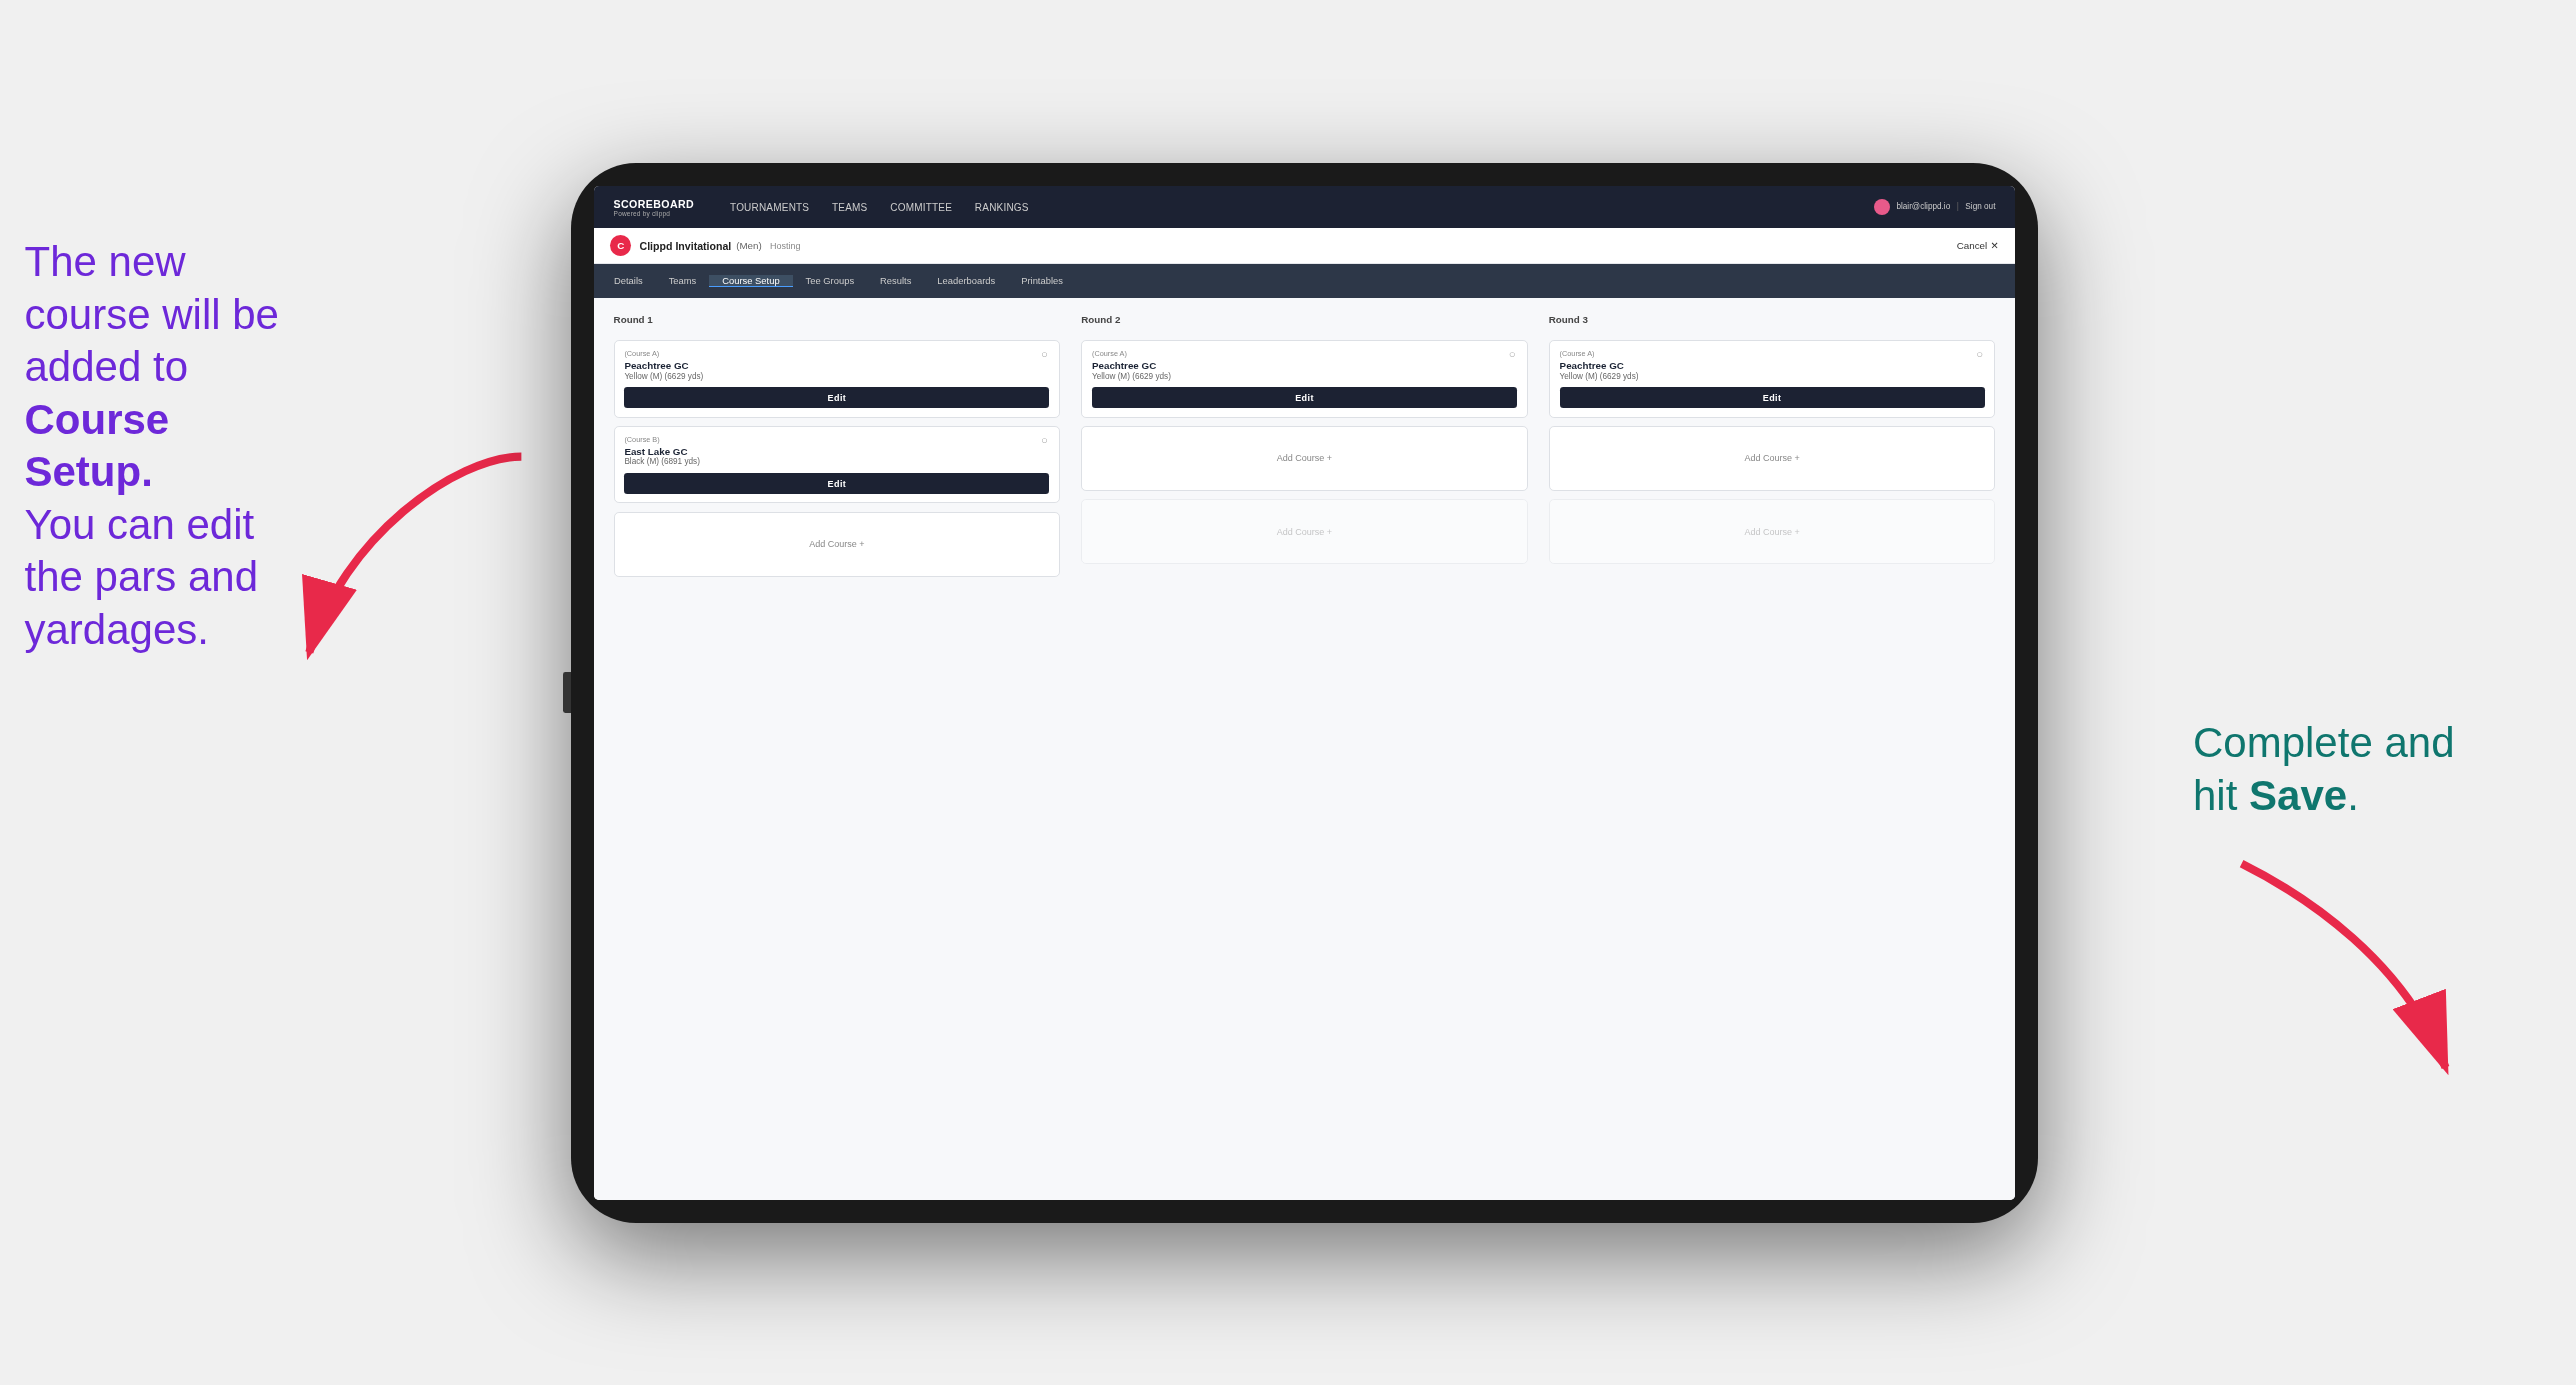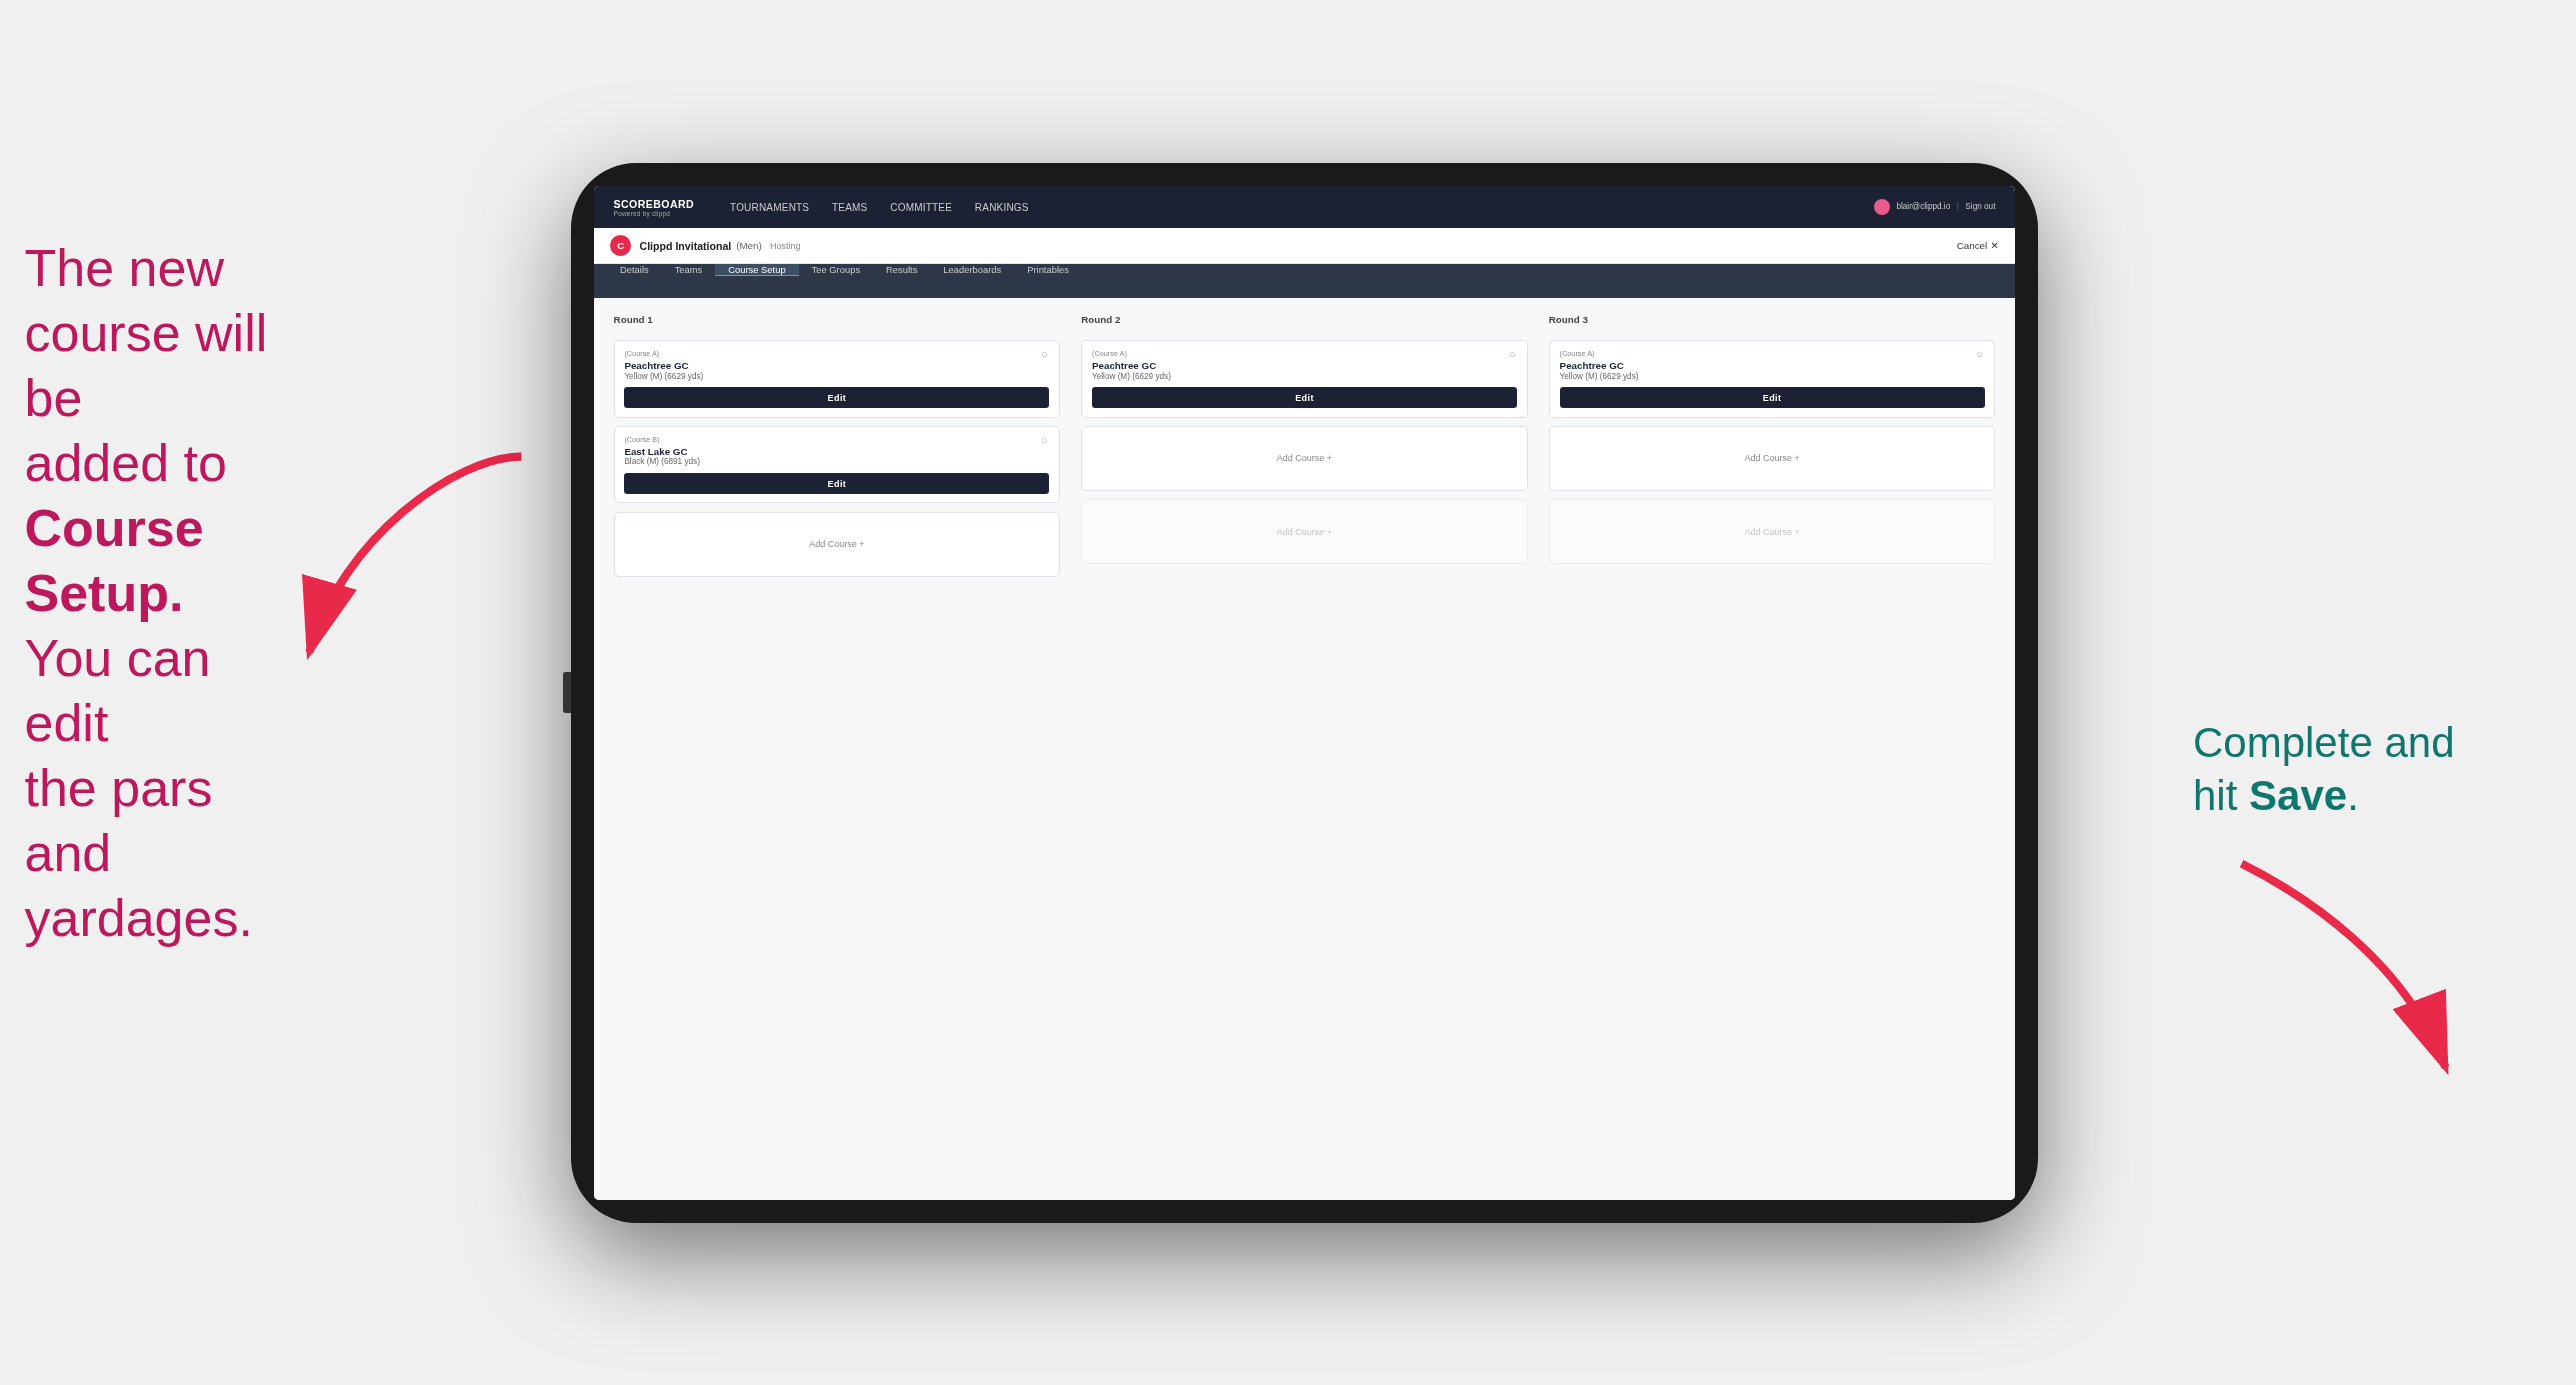--- a/index.html
+++ b/index.html
@@ -11,23 +11,23 @@
       overflow: hidden;
       position: relative;
     }
 
     
     .annotation-left {
       position: absolute;
       left: 24.5px;
       top: 236px;
       width: 277px;
-      font-size: 52px;
+      font-size: 42px;
       line-height: 1.25;
-      color: #be185d;
+      color: #6d28d9;
     }
     .annotation-left strong { font-weight: 800; }
 
     
     .annotation-right {
       position: absolute;
       right: 73px;
       top: 717px;
       width: 310px;
       font-size: 42px;
@@ -205,22 +205,22 @@
       display: flex;
       align-items: flex-start;
       gap: 3.3px;
     }
 
     
     .tabs-bar {
       background: #2d3748;
       height: 34px;
       display: flex;
-      align-items: flex-start;
-      padding: 0 13px;
+      align-items: center;
+      padding: 0 7px;
     }
 
     .tab-item {
       padding: 0 13px;
       font-size: 9.4px;
       color: #ccc;
       cursor: pointer;
       display: flex;
       align-items: center;
       border-bottom: 1.6px solid transparent;

